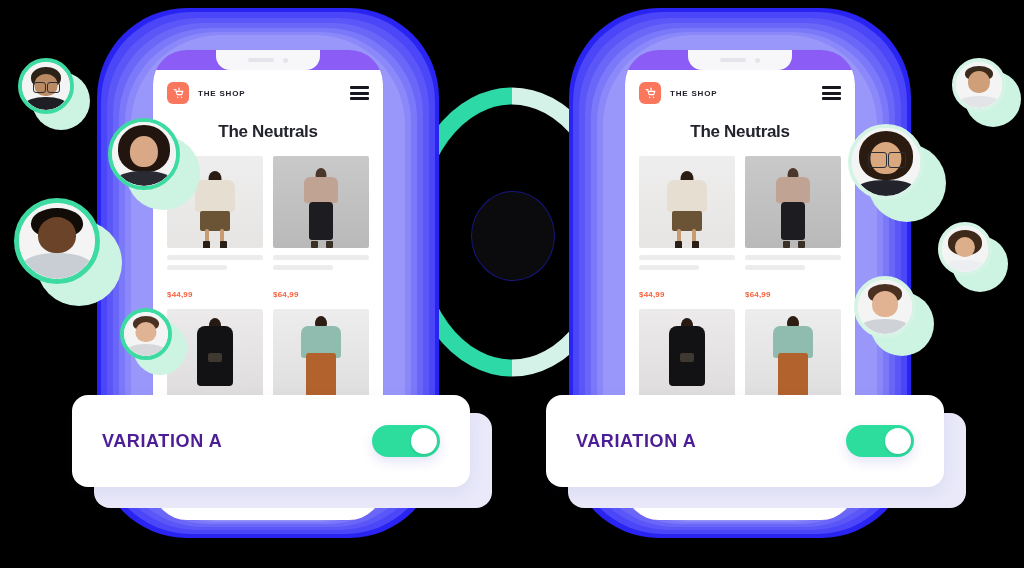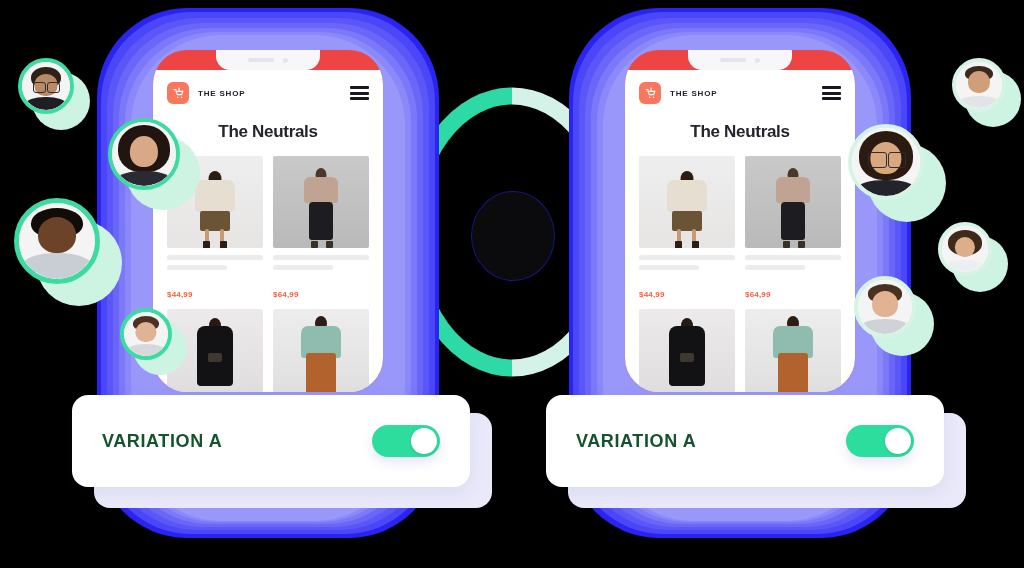--- a/index.html
+++ b/index.html
@@ -24,22 +24,22 @@
   .g2{width:334px;height:522px;top:12px;background:#4b46f7;}
   .g3{width:322px;height:512px;top:18px;background:#5b56f7;}
   .g4{width:310px;height:504px;top:23px;background:#6a66f8;}
   .g5{width:298px;height:496px;top:28px;background:#7b78f9;}
   .g6{width:286px;height:490px;top:32px;background:#8b88fa;}
   .g7{width:274px;height:486px;top:35px;background:#9a97fb;}
 
   
   .phone{
     position:absolute;left:50%;transform:translateX(-50%);
-    top:50px;width:230px;height:342px;
-    background:#ef4444;border-radius:34px;
+    top:50px;width:230px;height:470px;
+    background:#8b5cf6;border-radius:34px;
     box-shadow:0 0 0 1px rgba(0,0,0,0.02);
     overflow:hidden;
   }
   .notch{
     position:absolute;top:0;left:50%;transform:translateX(-50%);
     width:104px;height:20px;background:#f7f7fa;
     border-bottom-left-radius:14px;border-bottom-right-radius:14px;
     display:flex;align-items:center;justify-content:center;gap:9px;
   }
   .speaker{width:26px;height:4px;border-radius:2px;background:#e4e4ea;}
@@ -116,21 +116,21 @@
     position:absolute;left:22px;top:18px;width:398px;height:95px;
     background:#e9e9fa;border-radius:16px;
   }
   .var-front{
     position:absolute;left:0;top:0;width:398px;height:92px;
     background:#ffffff;border-radius:16px;
     display:flex;align-items:center;padding:0 30px;box-sizing:border-box;
     box-shadow:0 6px 18px rgba(60,60,130,0.07);
   }
   .var-label{
-    font-size:18px;font-weight:bold;color:#14532d;letter-spacing:0.6px;
+    font-size:18px;font-weight:bold;color:#4c1d95;letter-spacing:0.6px;
   }
   .toggle{
     margin-left:auto;width:68px;height:32px;border-radius:17px;
     background:#2ddd9e;position:relative;
     box-shadow:0 5px 12px rgba(90,90,200,0.16);
   }
   .toggle .knob{
     position:absolute;top:3px;right:3px;width:26px;height:26px;border-radius:50%;
     background:#ffffff;box-shadow:0 1px 3px rgba(0,0,0,0.14);
   }

